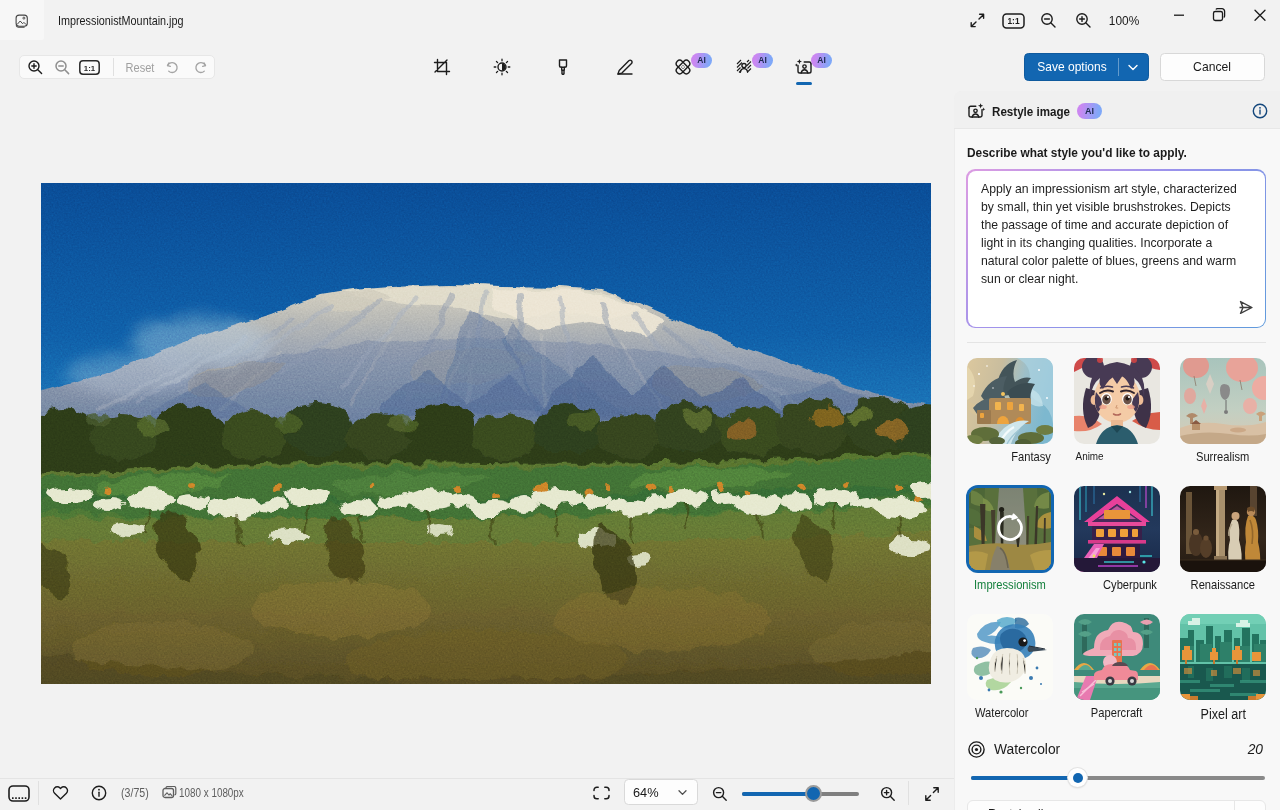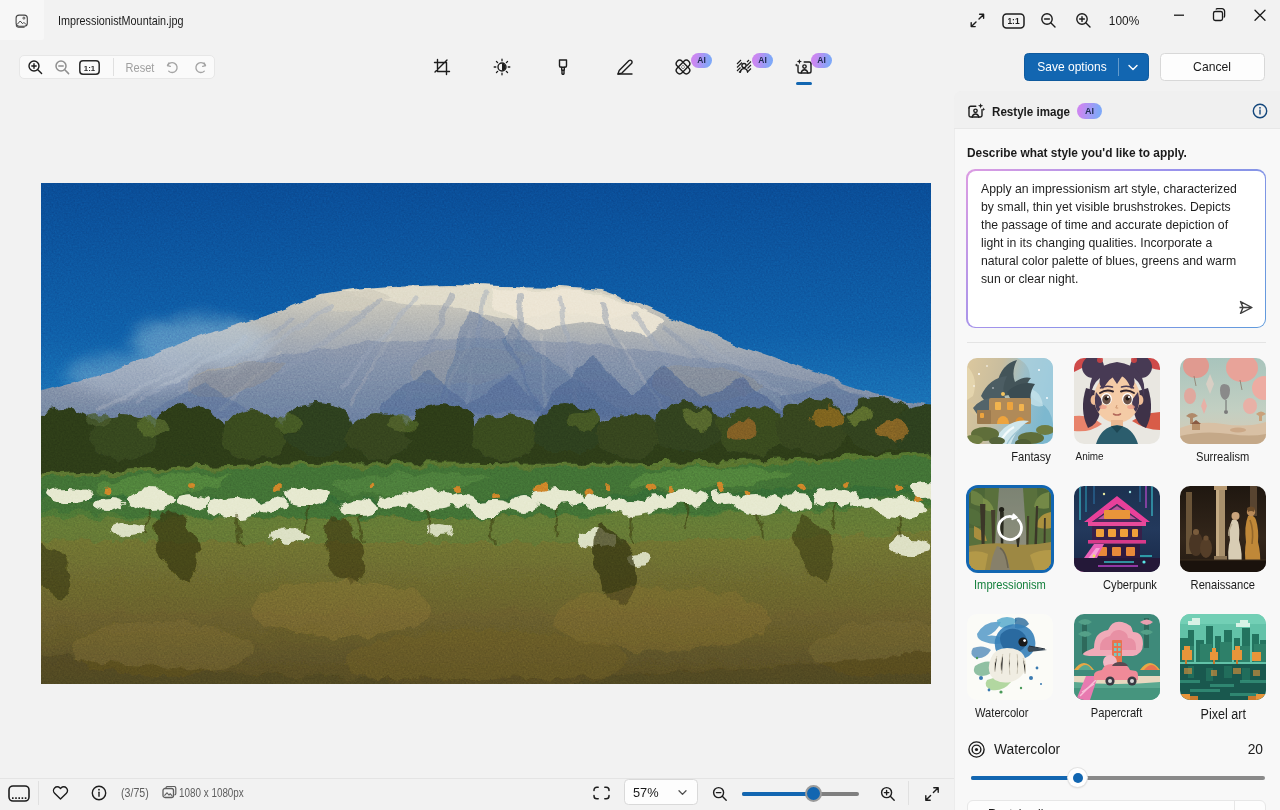--- a/index.html
+++ b/index.html
@@ -850,21 +850,21 @@
 </svg>
 </div>
 <div class="abs" style="left:1180px;top:706px;width:86px;text-align:center;font-size:14px;color:#1b1b1b;"><span style="display:inline-block;transform:scaleX(0.9);">Pixel art</span></div>
 
 <svg class="abs" style="left:967px;top:740px" width="19" height="19" viewBox="0 0 19 19">
   <circle cx="9.5" cy="9.5" r="7.6" fill="none" stroke="#1b1b1b" stroke-width="1.4"></circle>
   <circle cx="9.5" cy="9.5" r="4.4" fill="none" stroke="#1b1b1b" stroke-width="1.4"></circle>
   <circle cx="9.5" cy="9.5" r="1.6" fill="#1b1b1b"></circle>
 </svg>
 <div class="abs" style="left:994px;top:742px;font-size:13.8px;color:#1b1b1b;">Watercolor</div>
-<div class="abs" style="left:1200px;top:742px;width:63px;text-align:right;font-size:13.8px;color:#1b1b1b;">20</div>
+<div class="abs" style="left:1200px;top:742px;width:63px;text-align:right;font-size:13.8px;color:#1b1b1b;font-style:italic;">20</div>
 
 <div class="abs" style="left:971px;top:775.5px;width:294px;height:4px;border-radius:2px;background:#898989;"></div>
 <div class="abs" style="left:971px;top:775.5px;width:101px;height:4px;border-radius:2px;background:#1266b1;"></div>
 <div class="abs" style="left:1068px;top:768px;width:19px;height:19px;border-radius:50%;background:#fff;box-shadow:0 0 0 1px #e3e3e3,0 1px 2px rgba(0,0,0,0.18);"></div>
 <div class="abs" style="left:1072.5px;top:772.5px;width:10px;height:10px;border-radius:50%;background:#1266b1;"></div>
 
 <div class="abs" style="left:967px;top:800px;width:299px;height:30px;background:#fdfdfd;border:1px solid #e7e7e7;border-radius:6px;box-sizing:border-box;"></div>
 <div class="abs" style="left:1234px;top:801px;width:1px;height:9px;background:#e7e7e7;"></div>
 <div class="abs" style="left:988px;top:806px;font-size:13.5px;color:#1b1b1b;transform:scaleX(0.89);transform-origin:0 0;">Restyle all</div>
 
@@ -887,21 +887,21 @@
   <rect x="1" y="2.5" width="10.5" height="9" rx="2" fill="none" stroke="#5e5e5e" stroke-width="1.3"></rect>
   <path d="M4 2.5 v-0.5 a1.5 1.5 0 0 1 1.5-1.5 h6.5 a1.8 1.8 0 0 1 1.8 1.8 v5.2 a1.5 1.5 0 0 1 -1.3 1.5" fill="none" stroke="#5e5e5e" stroke-width="1.2"></path>
   <path d="M2.4 9.6 L5 6.8 L7 9 L8.2 7.8 L10.2 9.8" fill="none" stroke="#5e5e5e" stroke-width="1.1"></path>
 </svg>
 <div class="abs" style="left:179px;top:786px;font-size:12.5px;color:#5e5e5e;transform:scaleX(0.79);transform-origin:0 50%;">1080 x 1080px</div>
 
 <svg class="abs" style="left:593px;top:786px" width="17" height="14" viewBox="0 0 17 14">
   <path d="M5.2 1.2 h-1.4 a2.8 2.8 0 0 0 -2.8 2.8 v0.6 M11.8 1.2 h1.4 a2.8 2.8 0 0 1 2.8 2.8 v0.6 M5.2 12.8 h-1.4 a2.8 2.8 0 0 1 -2.8 -2.8 v-0.6 M11.8 12.8 h1.4 a2.8 2.8 0 0 0 2.8 -2.8 v-0.6" stroke="#1d1d1d" stroke-width="1.5" fill="none" stroke-linecap="round"></path>
 </svg>
 <div class="abs" style="left:624px;top:779px;width:74px;height:26px;border-radius:4.5px;background:#fdfdfd;border:1px solid #d9d9d9;box-sizing:border-box;"></div>
-<div class="abs" style="left:633px;top:785px;font-size:12.8px;color:#191919;">57%</div>
+<div class="abs" style="left:633px;top:785px;font-size:12.8px;color:#191919;">64%</div>
 <svg class="abs" style="left:676px;top:789px" width="13" height="8" viewBox="0 0 13 8">
   <path d="M3 1.8 L6.5 5.4 L10 1.8" stroke="#4f4f4f" stroke-width="1.3" fill="none" stroke-linecap="round" stroke-linejoin="round"></path>
 </svg>
 <svg class="abs" style="left:712px;top:786px" width="16" height="16" viewBox="0 0 16 16">
   <circle cx="6.6" cy="6.6" r="5" class="icon" stroke-width="1.5"></circle>
   <path class="icon" d="M10.3 10.3 L14.2 14.2 M4.4 6.6 h4.4" stroke-width="1.5"></path>
 </svg>
 <div class="abs" style="left:742px;top:791.5px;width:117px;height:4px;border-radius:2px;background:#7f7f7f;"></div>
 <div class="abs" style="left:742px;top:791.5px;width:66px;height:4px;border-radius:2px;background:#1266b1;"></div>
 <div class="abs" style="left:807px;top:787px;width:13px;height:13px;border-radius:50%;background:#1266b1;border:2.5px solid #9b9b9b;box-sizing:content-box;margin:-2.5px 0 0 -2.5px;"></div>

